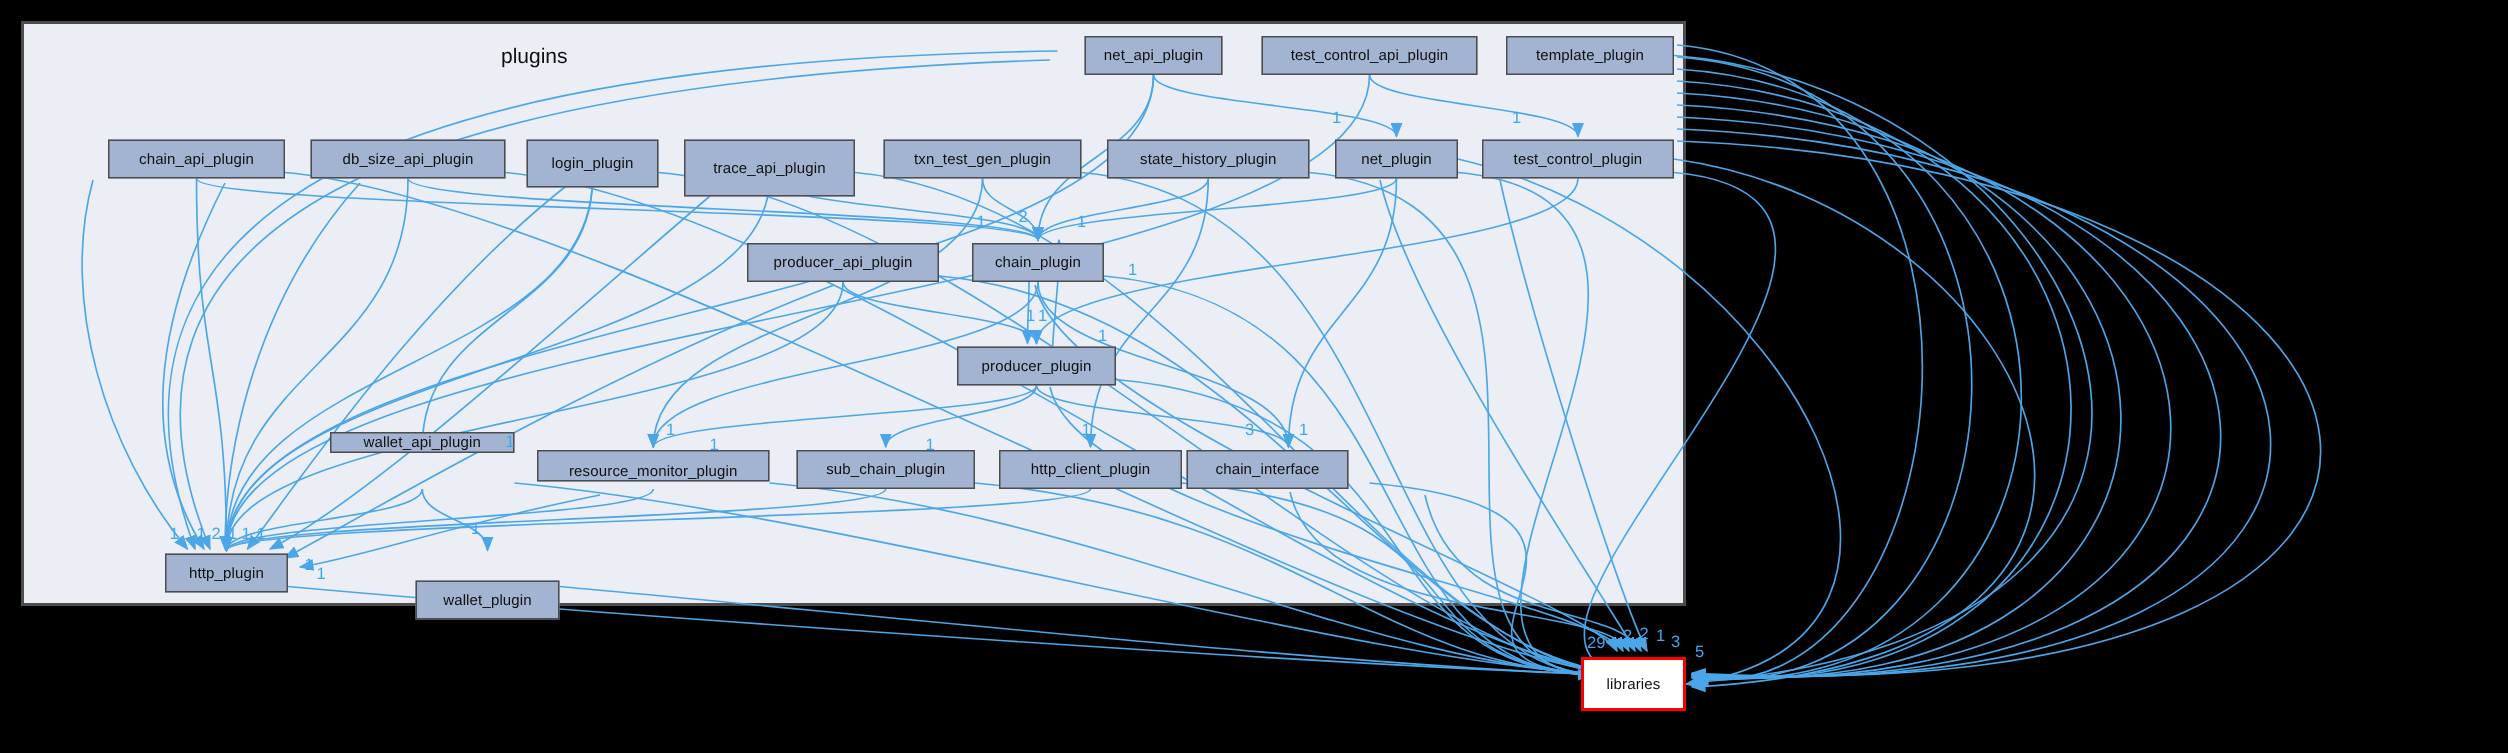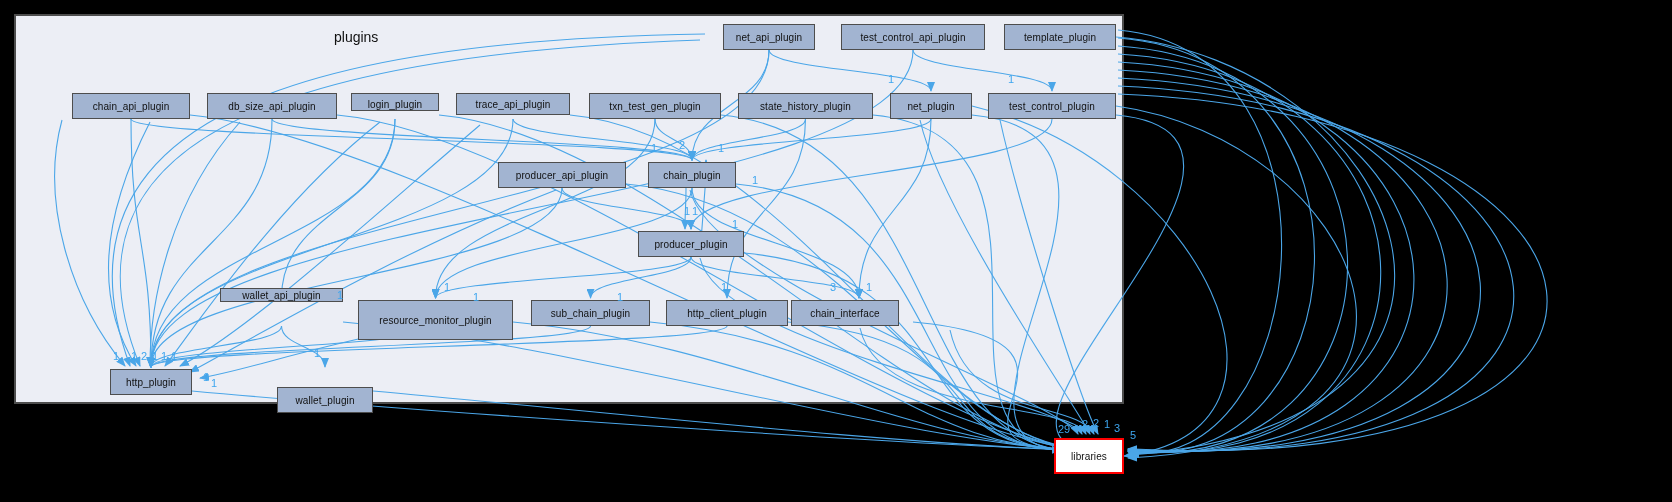--- a/index.html
+++ b/index.html
@@ -172,24 +172,24 @@
       </div>
       <div class="node" style="left: 1004px; top: 24px; width: 112px; height: 26px;">
         <span>template_plugin</span>
       </div>
       <div class="node" style="left: 72px; top: 93px; width: 118px; height: 26px;">
         <span>chain_api_plugin</span>
       </div>
       <div class="node" style="left: 207px; top: 93px; width: 130px; height: 26px;">
         <span>db_size_api_plugin</span>
       </div>
-      <div class="node" style="left: 351px; top: 93px; width: 88px; height: 18px; align-items: flex-end;">
+      <div class="node" style="left: 351px; top: 93px; width: 88px; height: 32px;">
         <span>login_plugin</span>
       </div>
-      <div class="node" style="left: 456px; top: 93px; width: 114px; height: 22px; text-align: center;">
+      <div class="node" style="left: 456px; top: 93px; width: 114px; height: 38px; text-align: center;">
         <span>trace_api_plugin</span>
       </div>
       <div class="node" style="left: 589px; top: 93px; width: 132px; height: 26px;">
         <span>txn_test_gen_plugin</span>
       </div>
       <div class="node" style="left: 738px; top: 93px; width: 135px; height: 26px;">
         <span>state_history_plugin</span>
       </div>
       <div class="node" style="left: 890px; top: 93px; width: 82px; height: 26px;">
         <span>net_plugin</span>
@@ -202,21 +202,21 @@
       </div>
       <div class="node" style="left: 648px; top: 162px; width: 88px; height: 26px;">
         <span>chain_plugin</span>
       </div>
       <div class="node" style="left: 638px; top: 231px; width: 106px; height: 26px;">
         <span>producer_plugin</span>
       </div>
       <div class="node" style="left: 220px; top: 288px; width: 123px; height: 14px;">
         <span>wallet_api_plugin</span>
       </div>
-      <div class="node" style="left: 358px; top: 300px; width: 155px; height: 40px;">
+      <div class="node" style="left: 358px; top: 300px; width: 155px; height: 21px; align-items: flex-end;">
         <span>resource_monitor_plugin</span>
       </div>
       <div class="node" style="left: 531px; top: 300px; width: 119px; height: 26px;">
         <span>sub_chain_plugin</span>
       </div>
       <div class="node" style="left: 666px; top: 300px; width: 122px; height: 26px;">
         <span>http_client_plugin</span>
       </div>
       <div class="node" style="left: 791px; top: 300px; width: 108px; height: 26px; text-align: right;">
         <span>chain_interface</span>

